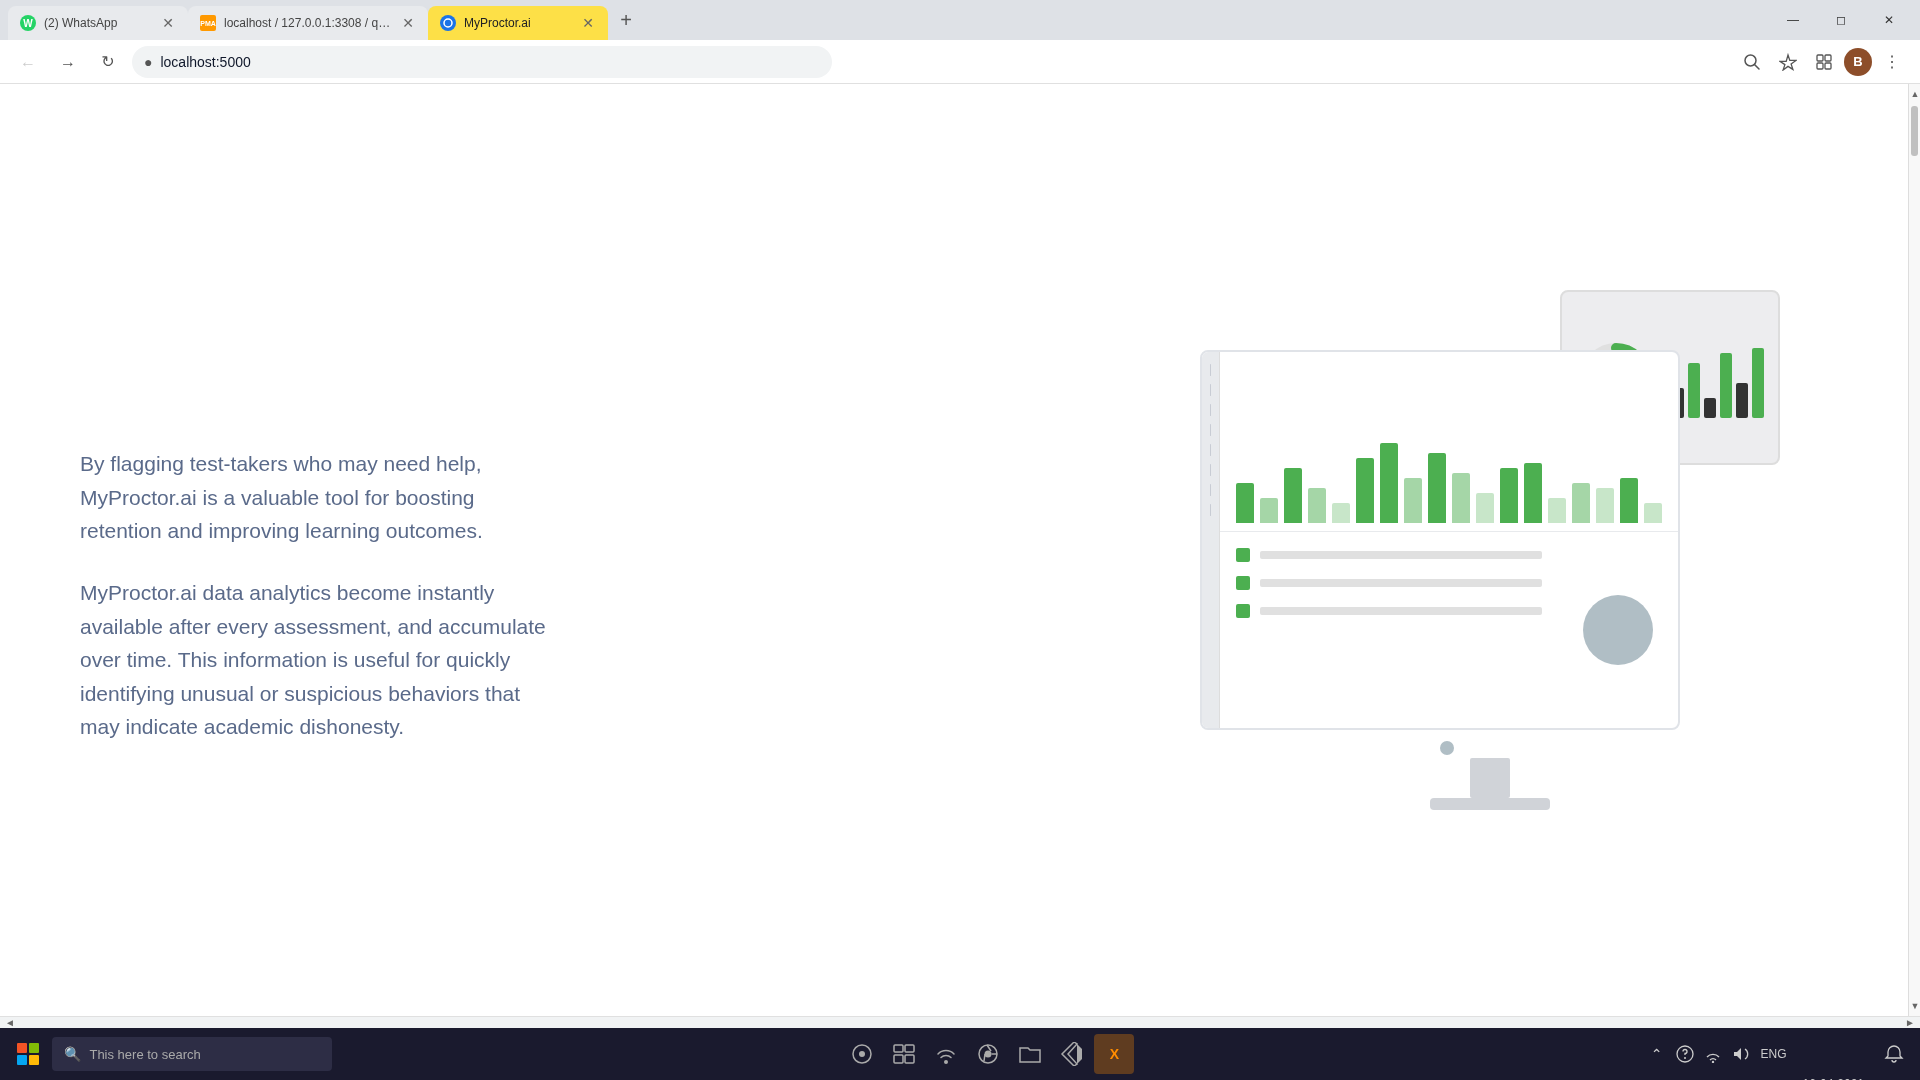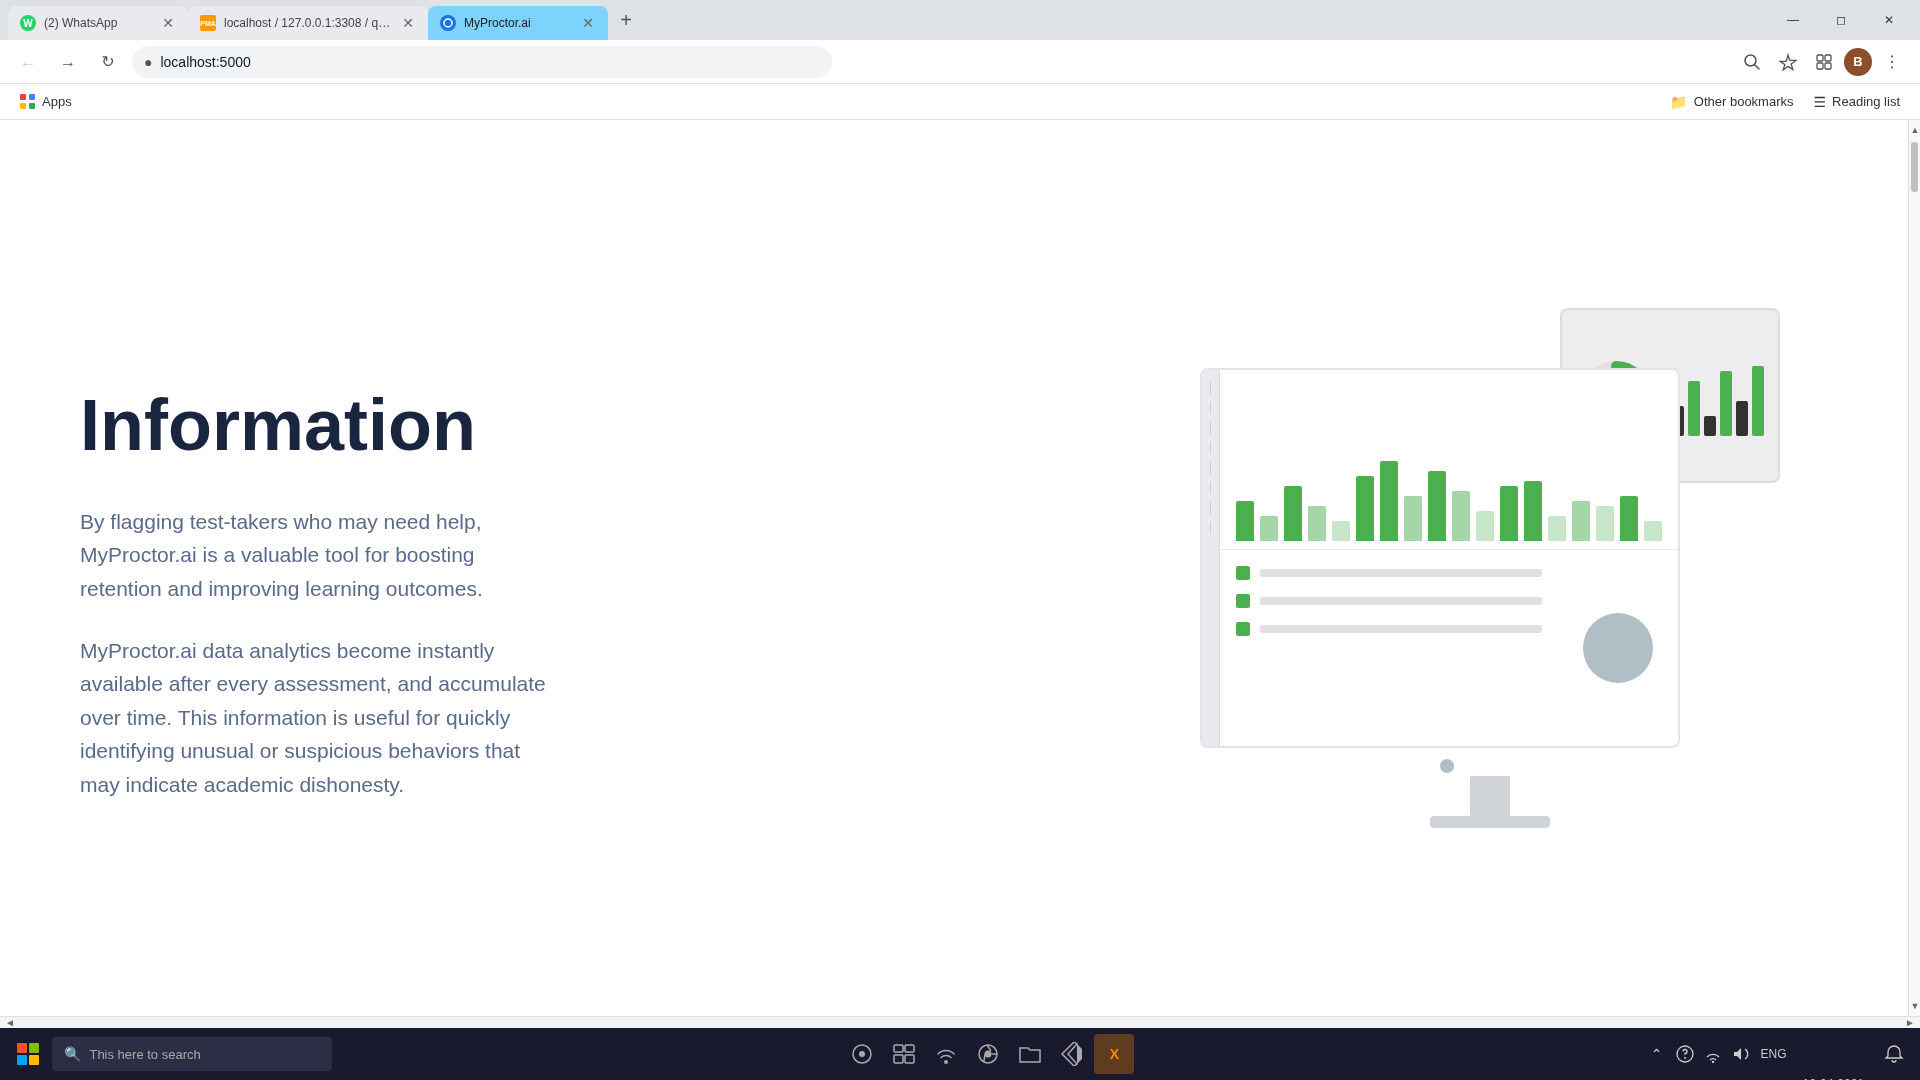--- a/index.html
+++ b/index.html
@@ -41,21 +41,21 @@
       font-size: 13px;
       color: #444;
       gap: 8px;
       min-width: 180px;
       max-width: 240px;
       cursor: pointer;
       position: relative;
     }
 
     .tab.active {
-      background: #7dd3fc;
+      background: #fde047;
       color: #202124;
     }
 
     .tab-favicon {
       width: 16px;
       height: 16px;
       border-radius: 50%;
       flex-shrink: 0;
     }
 
@@ -669,50 +669,26 @@
             <rect x="10" y="2" width="6" height="6" rx="1" fill="none" stroke="#555" stroke-width="1.3"></rect>
             <rect x="2" y="10" width="6" height="6" rx="1" fill="none" stroke="#555" stroke-width="1.3"></rect>
             <rect x="10" y="10" width="6" height="6" rx="1" fill="none" stroke="#555" stroke-width="1.3"></rect>
           </svg>
       </div>
       <div class="profile-avatar">B</div>
       <div class="toolbar-btn">⋮</div>
     </div>
   </div>
 
-  <div class="bookmarks-bar">
-    <div class="apps-btn">
-      <div class="apps-grid">
-        <div class="apps-dot" style="background:#ea4335;"></div>
-        <div class="apps-dot" style="background:#4285f4;"></div>
-        <div class="apps-dot" style="background:#fbbc04;"></div>
-        <div class="apps-dot" style="background:#34a853;"></div>
-      </div>
-      <span>Apps</span>
-    </div>
-
-    <div class="bookmarks-spacer"></div>
-
-    <div class="bookmark-item">
-      <span class="bookmark-icon">📁</span>
-      <span>Other bookmarks</span>
-    </div>
-
-    <div class="bookmark-item">
-      <span class="bookmark-icon">☰</span>
-      <span>Reading list</span>
-    </div>
-  </div>
 
   <div class="page-content">
 
     <div class="text-section">
       <h1 class="main-heading">
         <br>
-        <span>Information</span>
       </h1>
       <p class="description-text">By flagging test-takers who may need help, MyProctor.ai is a valuable tool for boosting retention and improving learning outcomes.</p>
       <p class="description-text">MyProctor.ai data analytics become instantly available after every assessment, and accumulate over time. This information is useful for quickly identifying unusual or suspicious behaviors that may indicate academic dishonesty.</p>
     </div>
 
     <div class="illustration-section">
       <div class="monitor-container">
 
         <div class="dashboard-overlay">
 

